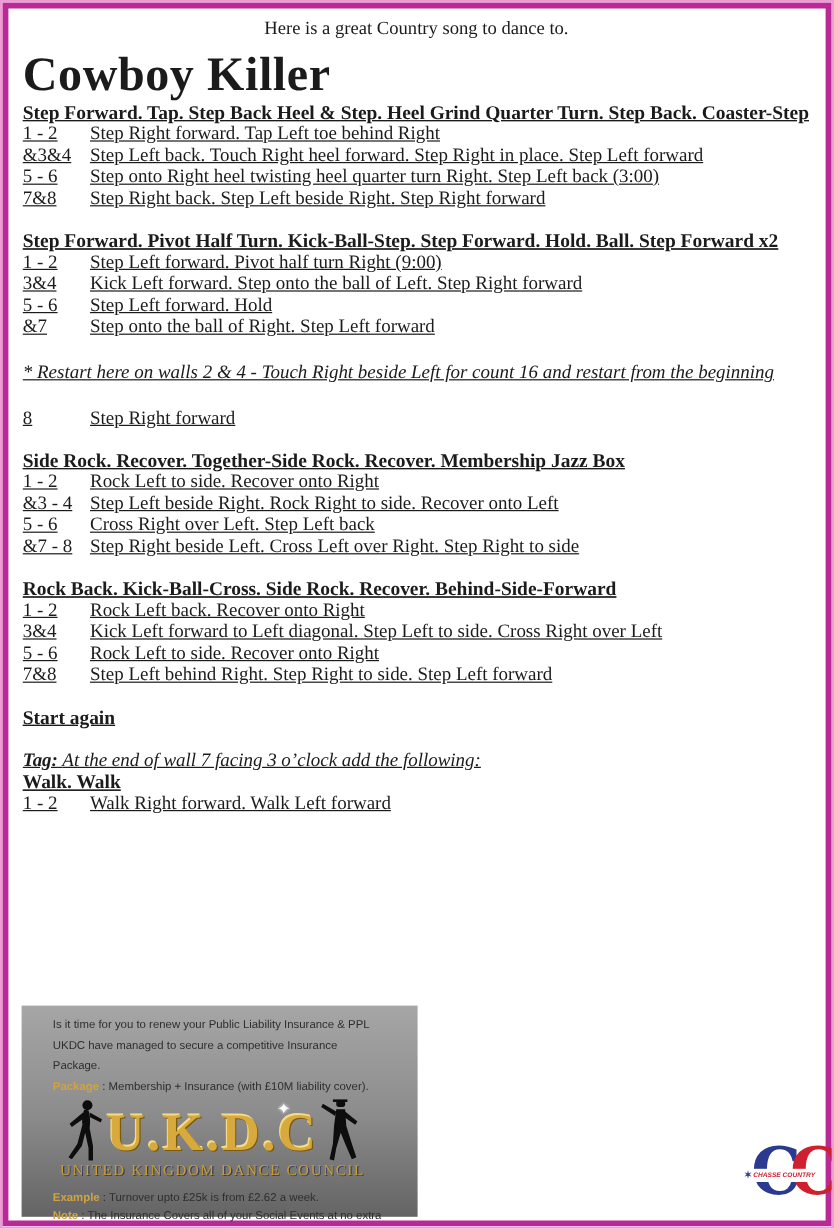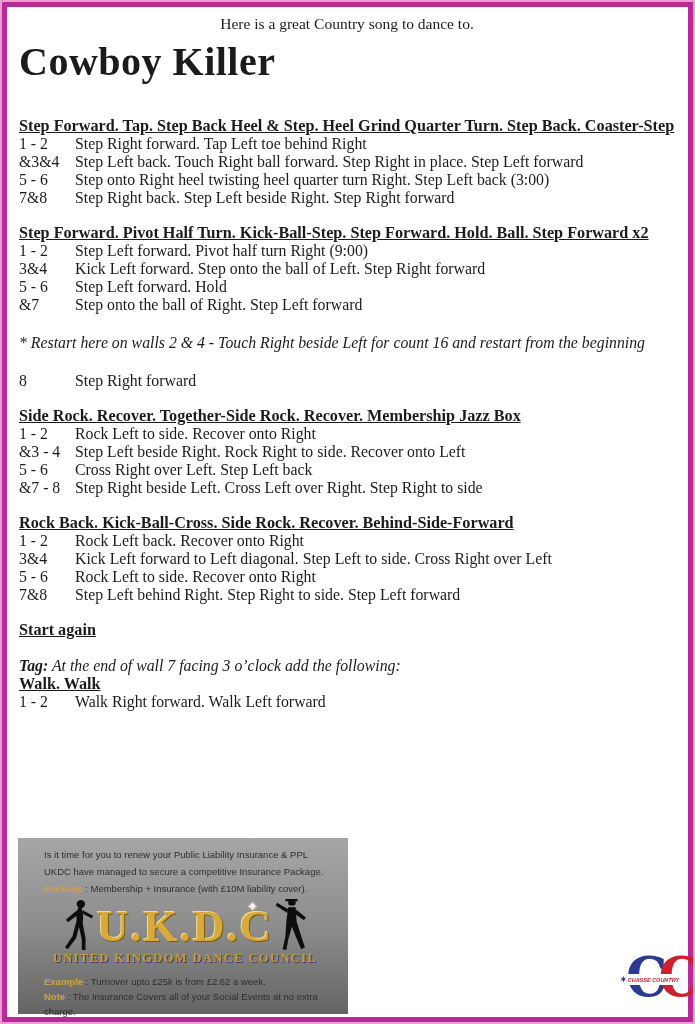--- a/index.html
+++ b/index.html
@@ -9,53 +9,53 @@
     border:2px solid #ee9cd4;
     box-shadow: inset 0 0 0 5px #b92a96;
     font-family:"Liberation Serif", serif;
     color:#1b1b1b;
     overflow:hidden;
   }
   .content { padding:8px 18px 0 17px; }
   .tagline { text-align:center; font-size:15.5px; line-height:19px; margin-top:4px; }
   .title   { text-align:left; font-size:40px; font-weight:700; margin:6px 0 0; line-height:46px; letter-spacing:0.5px; }
   .info    { text-align:center; font-size:15.8px; line-height:18.5px; margin-top:20px; }
-  .blocks  { margin-top:32px; }
+  .blocks  { margin-top:0;text-decoration:underline; }
   .section { margin-bottom:17px; }
   .section-header { font-size:16.2px; font-weight:700; text-decoration:underline; line-height:18px; white-space:nowrap; }
   .step-row { display:grid; grid-template-columns:56px 1fr; font-size:15.8px; line-height:18px; }
   .count { white-space:nowrap; }
   .restart-note { font-style:italic; font-size:15.8px; line-height:18px; margin:20px 0 20px; }
   .single-step { margin-bottom:17px; }
   .start-again { font-size:16.2px; font-weight:700; text-decoration:underline; line-height:18px; margin:0 0 18px; }
   .tag-line { font-size:15.8px; line-height:18px; font-style:italic; }
   .tag-label { font-weight:700; }
   .walk-header { font-size:16.2px; font-weight:700; text-decoration:underline; line-height:18px; }
 
   
   .ad {
     position:absolute; left:16px; top:836px; width:330px; height:176px; box-sizing:border-box;
     background:linear-gradient(180deg,#a6a6a6 0%, #8d8d8d 50%, #646464 100%);
     font-family:"Liberation Sans", sans-serif;
-    padding:8px 12px 6px 26px;
+    padding:8px 28px 6px 26px;
   }
   .ad-line { font-size:9.5px; line-height:17px; color:#2e2e2e; }
   .ad-label { color:#cfa342; font-weight:700; }
   .ukdc-row { display:flex; align-items:flex-end; justify-content:center; position:relative; margin:2px 0 0 -10px; height:52px; }
   .ukdc-text {
     font-family:"Liberation Serif", serif; font-weight:700; font-size:44px; line-height:48px;
     color:#d8a93c; letter-spacing:2px;
     text-shadow:1px 1px 0 #7a5c10, -1px -1px 0 #f4dd8a;
   }
   .sparkle { position:absolute; top:0px; right:78px; color:#ffffff; font-size:13px; text-shadow:0 0 3px #ffffff; }
   .dancer svg { width:32px; height:52px; fill:#0d0d0d; display:block; }
   .dancer.left { margin-right:2px; }
   .dancer.right { margin-left:2px; }
   .org-name {
-    text-align:center; font-family:"Liberation Serif", serif; font-weight:700;
+    text-align:center; font-family:"Liberation Serif", serif; font-weight:400;
     font-size:12.5px; letter-spacing:1.4px; color:#c79e35;
     text-shadow:1px 1px 0 #39395a; margin:0 0 0 -10px; line-height:14px;
   }
   .ad-bottom { margin-top:9px; }
   .ad-bottom .ad-line { line-height:15px; }
 
   
   .cc-logo { position:absolute; right:3px; top:946px; width:64px; height:66px; }
   .cc-letters { display:flex; font-family:"DejaVu Serif", serif; font-weight:700; font-size:52px; line-height:58px; transform:scaleY(1.05); }
   .cc-c { display:block; }
@@ -81,21 +81,21 @@
     <div class="blocks">
 
       <div class="section">
         <div class="section-header">Step Forward. Tap. Step Back Heel &amp; Step. Heel Grind Quarter Turn. Step Back. Coaster-Step</div>
         <div class="step-row">
           <span class="count">1 - 2</span>
           <span class="desc">Step Right forward. Tap Left toe behind Right</span>
         </div>
         <div class="step-row">
           <span class="count">&amp;3&amp;4</span>
-          <span class="desc">Step Left back. Touch Right ball forward. Step Right in place. Step Left forward</span>
+          <span class="desc">Step Left back. Touch Right heel forward. Step Right in place. Step Left forward</span>
         </div>
         <div class="step-row">
           <span class="count">5 - 6</span>
           <span class="desc">Step onto Right heel twisting heel quarter turn Right. Step Left back (3:00)</span>
         </div>
         <div class="step-row">
           <span class="count">7&amp;8</span>
           <span class="desc">Step Right back. Step Left beside Right. Step Right forward</span>
         </div>
       </div>

